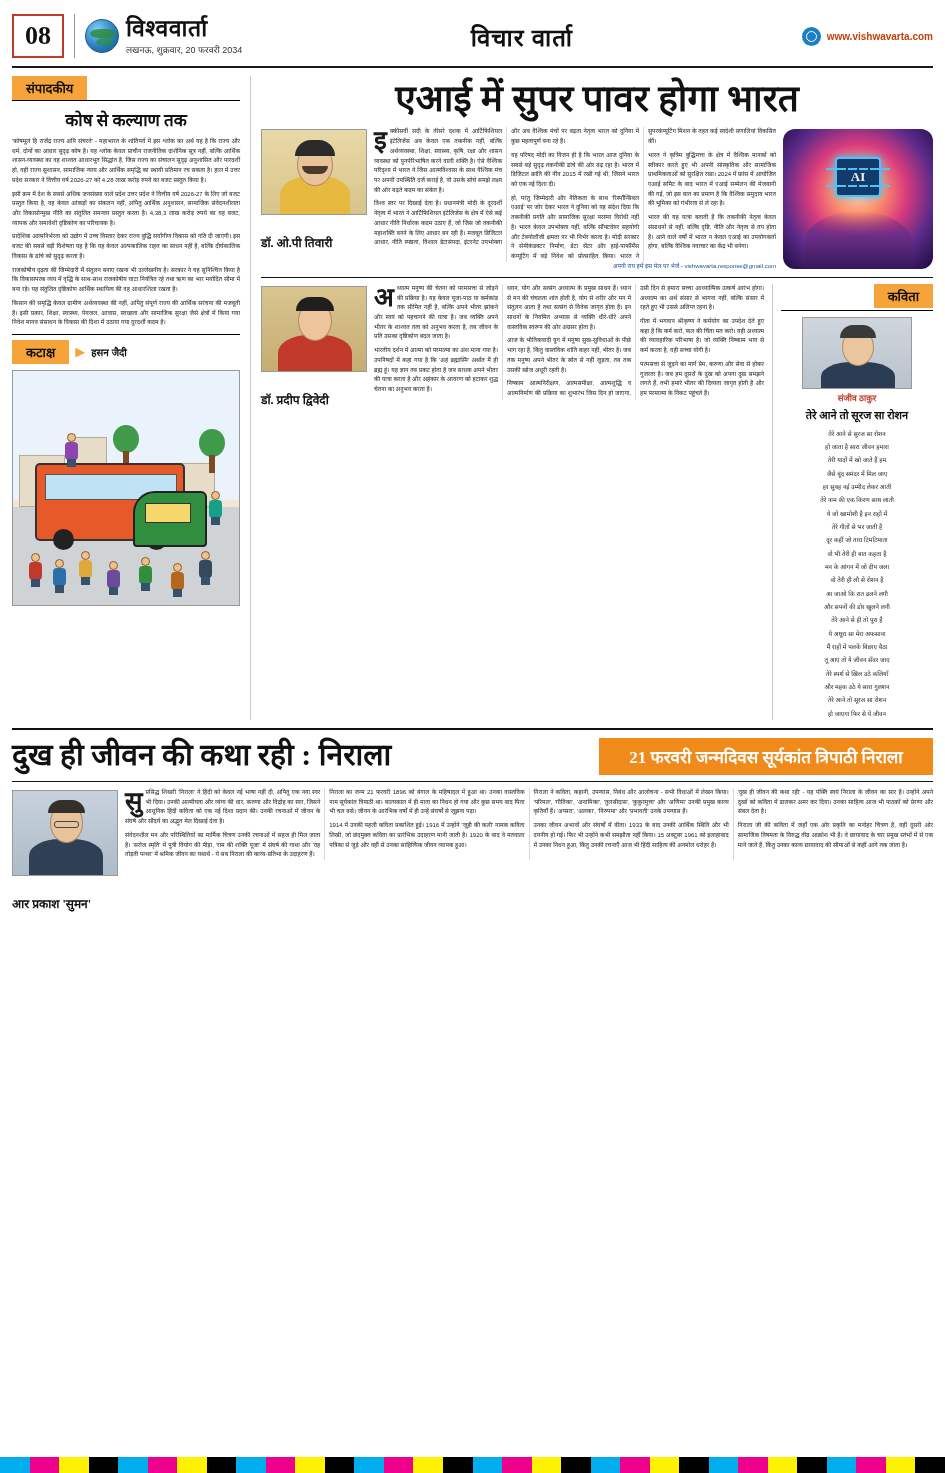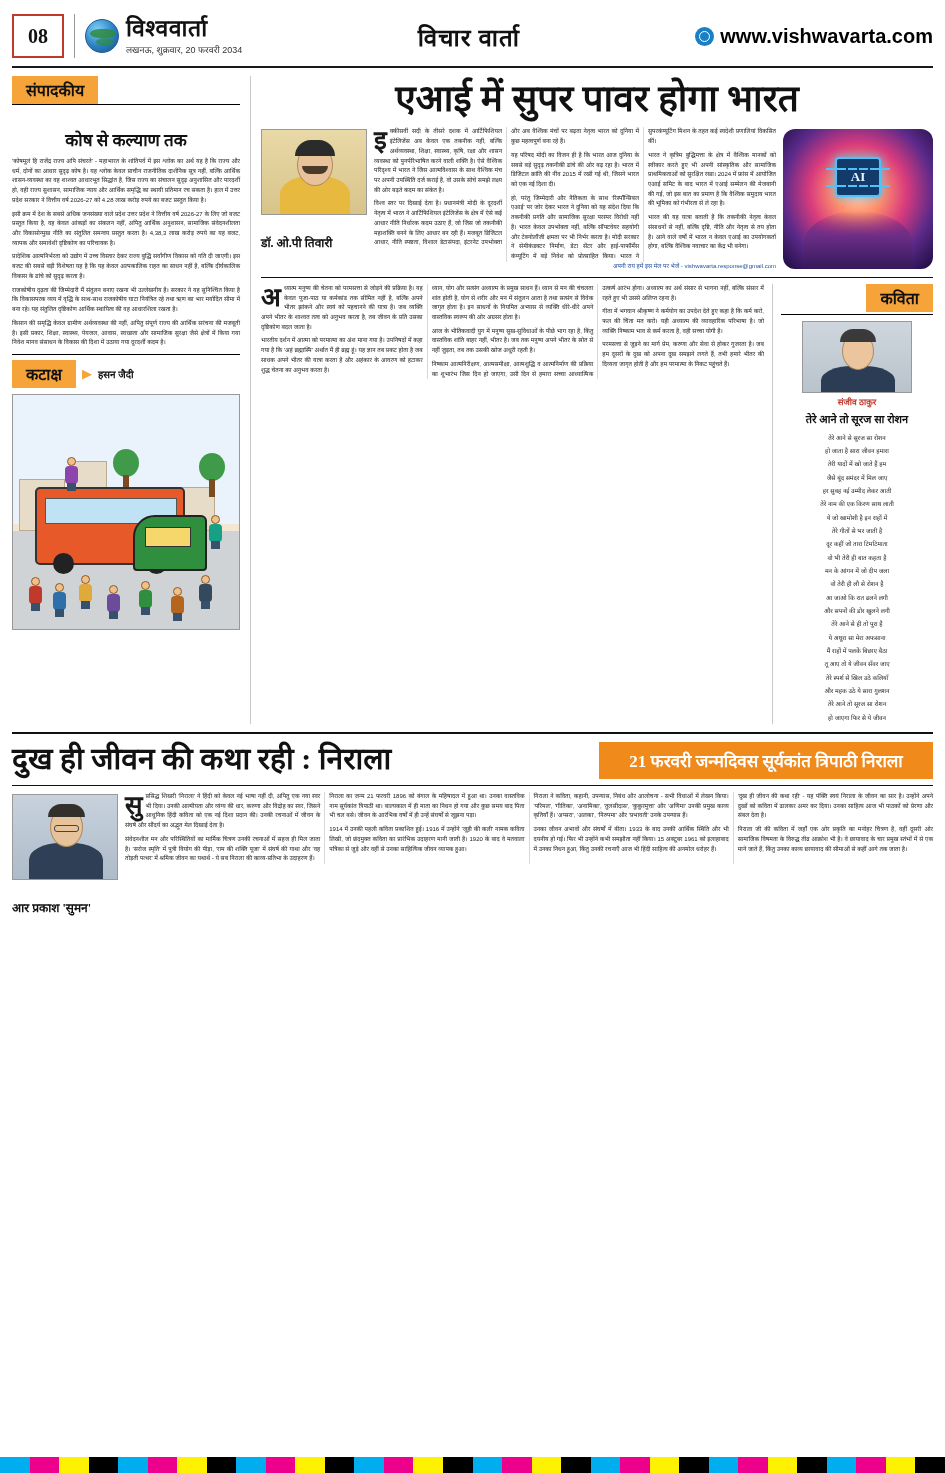--- a/index.html
+++ b/index.html
@@ -10,21 +10,21 @@
     font-family: "Liberation Sans", sans-serif;
     color: #111;
     overflow: hidden;
   }
   .page { width:945px; height:1473px; position:relative; padding: 10px 12px 0 12px; }
 
   
   .masthead { display:flex; align-items:center; height:58px; border-bottom:2px solid #1a1a1a; padding-bottom:4px;}
   .page-num {
     width:52px; height:44px; border:2px solid #c0392b; color:#111;
-    font-size:20px; font-weight:bold; display:flex; align-items:center; justify-content:center;
+    font-size:26px; font-weight:bold; display:flex; align-items:center; justify-content:center;
     font-family:"Liberation Serif", serif;
   }
   .mast-sep { width:1px; height:44px; background:#999; margin:0 10px; }
   .mast-logo { display:flex; align-items:center; gap:7px; }
   .globe {
     width:34px; height:34px; border-radius:50%;
     background: radial-gradient(circle at 35% 30%, #7ed0f7 0%, #2a7fc1 55%, #17538a 100%);
     position:relative; overflow:hidden; border:1px solid #1b5c91;
   }
   .globe:before {
@@ -35,46 +35,46 @@
     content:""; position:absolute; left:10px; top:18px; width:18px; height:8px;
     background:#2e8b3d; border-radius:50%; opacity:.7;
   }
   .mast-title { font-family:"Liberation Serif", serif; font-weight:bold; font-size:23px; line-height:1; letter-spacing:.5px;}
   .mast-sub { font-size:9px; color:#333; margin-top:3px; }
   .mast-center {
     flex:1; text-align:center; font-family:"Liberation Serif", serif;
     font-weight:bold; font-size:24px; letter-spacing:1px;
   }
   .mast-web {
-    display:flex; align-items:center; gap:6px; font-size:20px; font-weight:bold;
-    color:#000000; font-family:"Liberation Sans", sans-serif;
+    display:flex; align-items:center; gap:6px; font-size:10px; font-weight:bold;
+    color:#c2410c; font-family:"Liberation Sans", sans-serif;
   }
   .web-ball { width:19px; height:19px; border-radius:50%; background:#1b7fc4; position:relative;}
   .web-ball:after{content:""; position:absolute; inset:4px; border:1px solid #fff; border-radius:50%;}
 
   
   .top-area { display:flex; gap:10px; margin-top:8px; }
   .col-edit { width:228px; flex:0 0 228px; }
   .col-main { flex:1; }
 
   .rule-v { width:1px; background:#c9c9c9; }
 
   
   .chip {
     display:inline-block; background:#f6a33a; color:#111; font-weight:bold;
-    font-size:16px; padding:3px 14px; font-family:"Liberation Sans", sans-serif;
+    font-size:13px; padding:3px 14px; font-family:"Liberation Sans", sans-serif;
   }
   .chip-row { position:relative; }
   .chip-row:after{
     content:""; display:block; height:1px; background:#000; margin-top:0px;
   }
 
   .edit-head {
     text-align:center; font-family:"Liberation Serif", serif;
-    font-weight:bold; font-size:17px; margin:23px 0 6px 0;
+    font-weight:bold; font-size:17px; margin:7px 0 6px 0;
   }
   .body-text {
     font-size:6.0px; line-height:1.62; color:#1a1a1a; text-align:justify;
     font-family:"Liberation Sans", sans-serif; hyphens:auto;
   }
   .body-text p { margin:0 0 4px 0; }
   .col3 { column-count:3; column-gap:9px; column-rule:1px solid #d8d8d8; }
   .col4 { column-count:4; column-gap:9px; column-rule:1px solid #d8d8d8; }
 
   .hl-main {
@@ -317,20 +317,31 @@
           <p>भारत ने कृत्रिम बुद्धिमत्ता के क्षेत्र में वैश्विक मानकों को स्वीकार करते हुए भी अपनी सांस्कृतिक और सामाजिक प्राथमिकताओं को सुरक्षित रखा। 2024 में फ्रांस में आयोजित एआई समिट के बाद भारत में एआई सम्मेलन की मेजबानी की गई, जो इस बात का प्रमाण है कि वैश्विक समुदाय भारत की भूमिका को गंभीरता से ले रहा है।</p>
           <p>भारत की यह यात्रा बताती है कि तकनीकी नेतृत्व केवल संसाधनों से नहीं, बल्कि दृष्टि, नीति और नेतृत्व से तय होता है। आने वाले वर्षों में भारत न केवल एआई का उपयोगकर्ता होगा, बल्कि वैश्विक नवाचार का केंद्र भी बनेगा।</p>
         </div>
         <div class="mail">अपनी राय हमें इस मेल पर भेजें - vishwavarta.response@gmail.com</div>
       </div>
 
       <div style="border-top:1px solid #111; margin:7px 0 6px 0;"></div>
 
       <div style="display:flex; gap:8px;">
         <div style="flex:1;">
+          <div class="author">
+            <div class="photo">
+              <div class="face-wrap">
+                <div class="f-bg" style="background:linear-gradient(#d9c48f,#c6ad72);"></div>
+                <div class="f-body" style="left:16px; top:48px; width:74px; height:42px; background:#c0392b;"></div>
+                <div class="f-head" style="left:36px; top:14px; width:34px; height:40px; background:#edc49c; border:1px solid #b08a60;"></div>
+                <div style="position:absolute; left:34px; top:10px; width:38px; height:14px; background:#1f1f1f; border-radius:16px 16px 0 0;"></div>
+              </div>
+            </div>
+            <div class="name">डॉ. प्रदीप द्विवेदी</div>
+          </div>
           <div class="body-text col3">
             <p class="dropcap">अध्यात्म मनुष्य की चेतना को परमसत्ता से जोड़ने की प्रक्रिया है। यह केवल पूजा-पाठ या कर्मकांड तक सीमित नहीं है, बल्कि अपने भीतर झांकने और स्वयं को पहचानने की यात्रा है। जब व्यक्ति अपने भीतर के शाश्वत तत्व को अनुभव करता है, तब जीवन के प्रति उसका दृष्टिकोण बदल जाता है।</p>
             <p>भारतीय दर्शन में आत्मा को परमात्मा का अंश माना गया है। उपनिषदों में कहा गया है कि 'अहं ब्रह्मास्मि' अर्थात मैं ही ब्रह्म हूं। यह ज्ञान तब प्रकट होता है जब साधक अपने भीतर की यात्रा करता है और अहंकार के आवरण को हटाकर शुद्ध चेतना का अनुभव करता है।</p>
             <p>ध्यान, योग और सत्संग अध्यात्म के प्रमुख साधन हैं। ध्यान से मन की चंचलता शांत होती है, योग से शरीर और मन में संतुलन आता है तथा सत्संग से विवेक जागृत होता है। इन साधनों के नियमित अभ्यास से व्यक्ति धीरे-धीरे अपने वास्तविक स्वरूप की ओर अग्रसर होता है।</p>
             <p>आज के भौतिकवादी युग में मनुष्य सुख-सुविधाओं के पीछे भाग रहा है, किंतु वास्तविक शांति बाहर नहीं, भीतर है। जब तक मनुष्य अपने भीतर के स्रोत से नहीं जुड़ता, तब तक उसकी खोज अधूरी रहती है।</p>
             <p>निष्काम आत्मनिरीक्षण, आत्मसमीक्षा, आत्मशुद्धि व आत्मनिर्माण की प्रक्रिया का शुभारंभ जिस दिन हो जाएगा, उसी दिन से हमारा सच्चा आध्यात्मिक उत्कर्ष आरंभ होगा। अध्यात्म का अर्थ संसार से भागना नहीं, बल्कि संसार में रहते हुए भी उससे अलिप्त रहना है।</p>
             <p>गीता में भगवान श्रीकृष्ण ने कर्मयोग का उपदेश देते हुए कहा है कि कर्म करो, फल की चिंता मत करो। यही अध्यात्म की व्यावहारिक परिभाषा है। जो व्यक्ति निष्काम भाव से कर्म करता है, वही सच्चा योगी है।</p>
             <p>परमसत्ता से जुड़ने का मार्ग प्रेम, करुणा और सेवा से होकर गुजरता है। जब हम दूसरों के दुख को अपना दुख समझने लगते हैं, तभी हमारे भीतर की दिव्यता जागृत होती है और हम परमात्मा के निकट पहुंचते हैं।</p>
           </div>
         </div>

